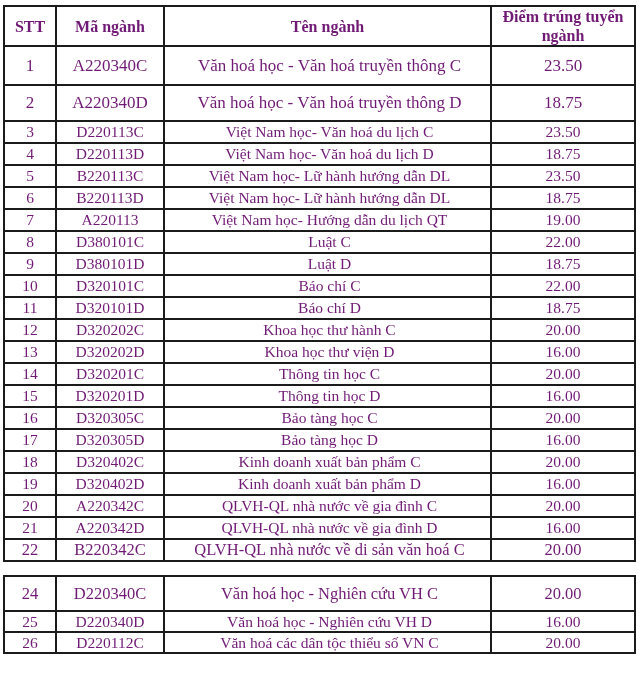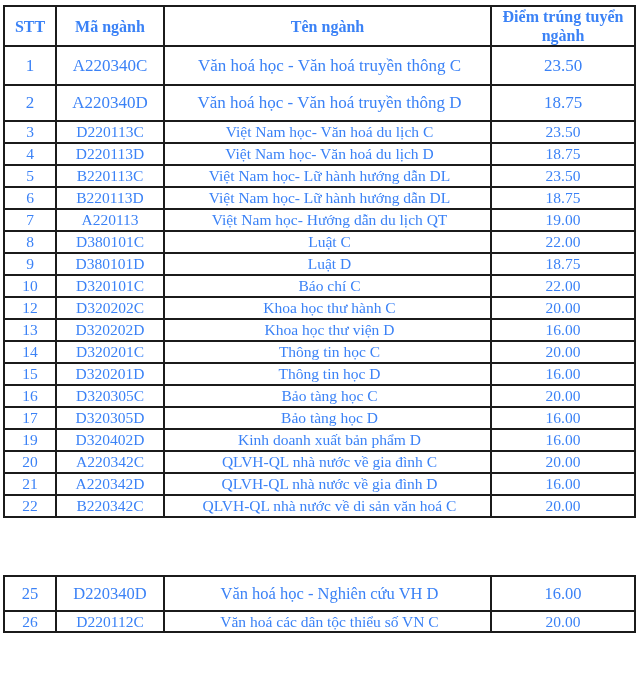--- a/index.html
+++ b/index.html
@@ -7,21 +7,21 @@
     padding: 0;
     background: #ffffff;
   }
   .page {
     position: relative;
     width: 640px;
     height: 675px;
     background: #ffffff;
     overflow: hidden;
     font-family: "Liberation Serif", "DejaVu Serif", serif;
-    color: #3b82f6;
+    color: #701a75;
   }
   .score-table {
     position: absolute;
     left: 3px;
     width: 631px;
     border-collapse: collapse;
     table-layout: fixed;
     background: #ffffff;
   }
   .seg-a { top: 5px; }
@@ -141,20 +141,26 @@
           <td>Luật D</td>
           <td>18.75</td>
         </tr>
         <tr>
           <td>10</td>
           <td>D320101C</td>
           <td>Báo chí C</td>
           <td>22.00</td>
         </tr>
         <tr>
+          <td>11</td>
+          <td>D320101D</td>
+          <td>Báo chí D</td>
+          <td>18.75</td>
+        </tr>
+        <tr>
           <td>12</td>
           <td>D320202C</td>
           <td>Khoa học thư hành C</td>
           <td>20.00</td>
         </tr>
         <tr>
           <td>13</td>
           <td>D320202D</td>
           <td>Khoa học thư viện D</td>
           <td>16.00</td>
@@ -175,20 +181,26 @@
           <td>16</td>
           <td>D320305C</td>
           <td>Bảo tàng học C</td>
           <td>20.00</td>
         </tr>
         <tr>
           <td>17</td>
           <td>D320305D</td>
           <td>Bảo tàng học D</td>
           <td>16.00</td>
+        </tr>
+        <tr>
+          <td>18</td>
+          <td>D320402C</td>
+          <td>Kinh doanh xuất bản phẩm C</td>
+          <td>20.00</td>
         </tr>
         <tr>
           <td>19</td>
           <td>D320402D</td>
           <td>Kinh doanh xuất bản phẩm D</td>
           <td>16.00</td>
         </tr>
         <tr>
           <td>20</td>
           <td>A220342C</td>
@@ -212,20 +224,26 @@
 
   <table class="score-table seg-b">
     <colgroup>
       <col class="col-stt">
         <col class="col-code">
         <col class="col-name">
         <col class="col-score">
     </colgroup>
     <tbody>
         <tr>
+          <td>24</td>
+          <td>D220340C</td>
+          <td>Văn hoá học - Nghiên cứu VH C</td>
+          <td>20.00</td>
+        </tr>
+        <tr>
           <td>25</td>
           <td>D220340D</td>
           <td>Văn hoá học - Nghiên cứu VH D</td>
           <td>16.00</td>
         </tr>
         <tr>
           <td>26</td>
           <td>D220112C</td>
           <td>Văn hoá các dân tộc thiểu số VN C</td>
           <td>20.00</td>

